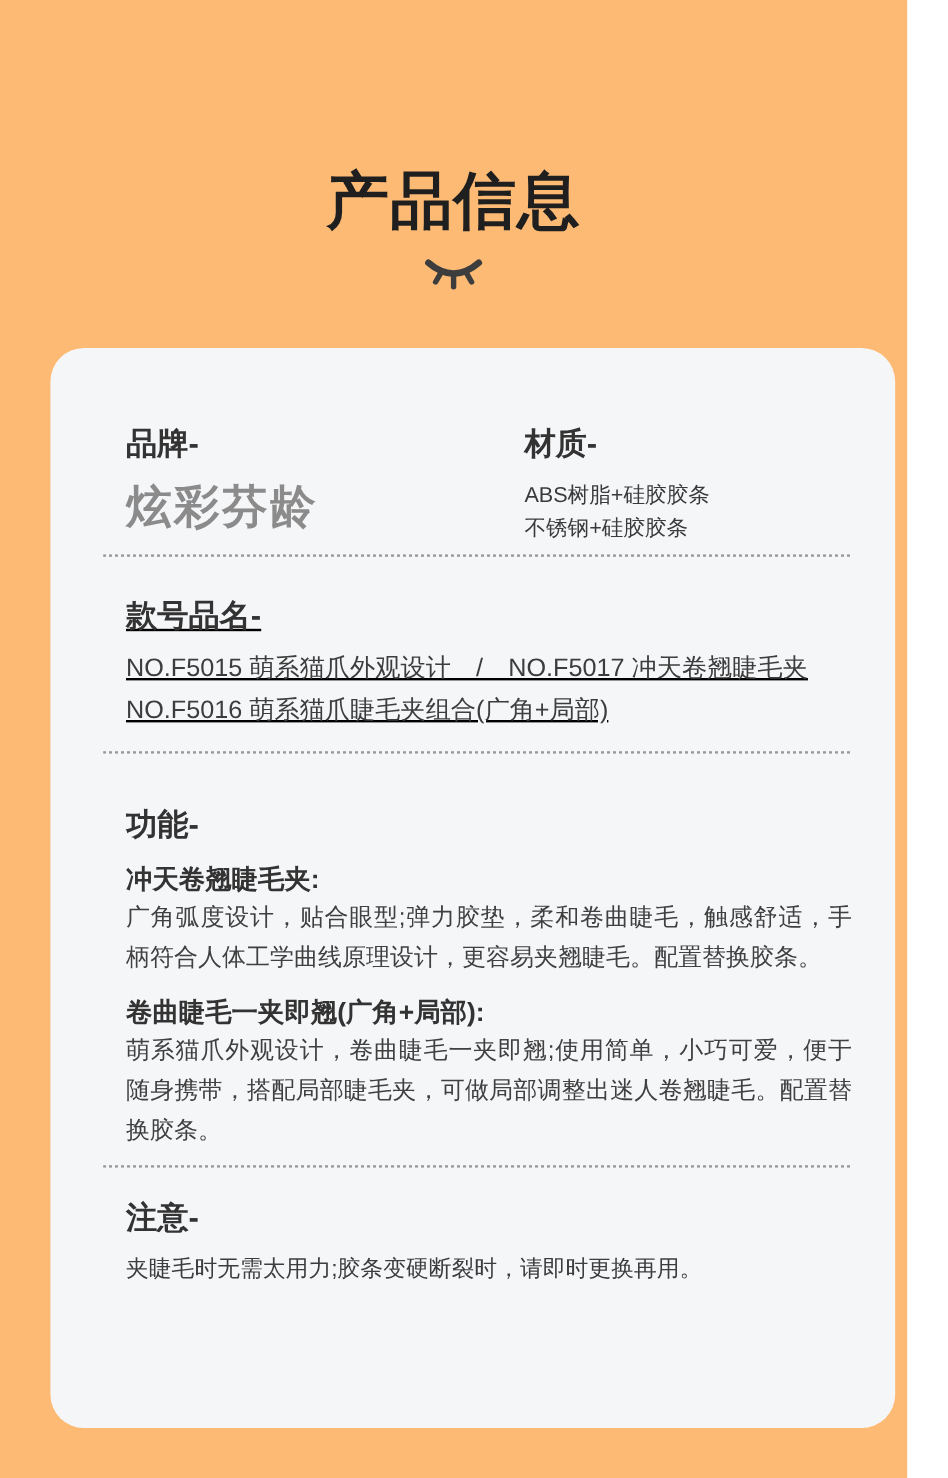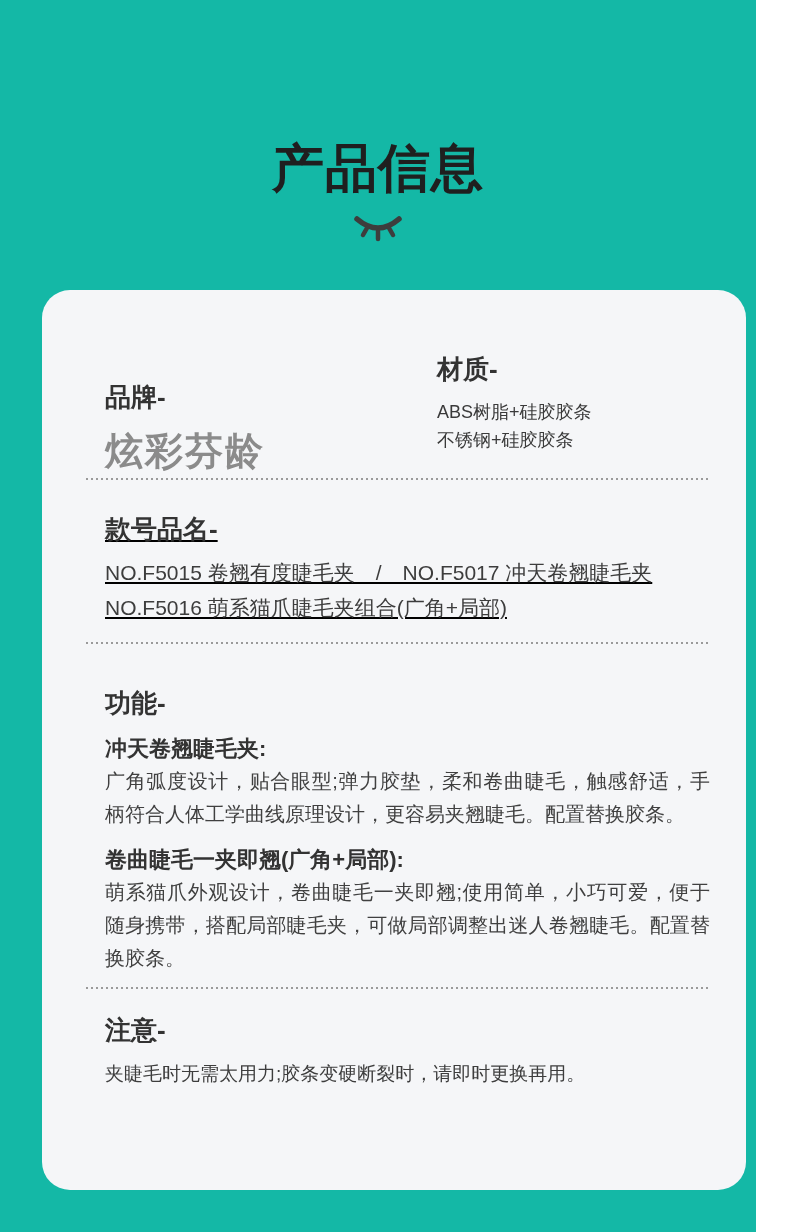--- a/index.html
+++ b/index.html
@@ -5,21 +5,21 @@
   html, body {
     margin: 0;
     padding: 0;
     background: #ffffff;
     font-family: "Liberation Sans", "DejaVu Sans", sans-serif;
   }
   .page {
     position: relative;
     width: 756px;
     height: 1232px;
-    background: #14b8a6;
+    background: #fdba74;
     overflow: hidden;
   }
   .page-title {
     padding-top: 138px;
     text-align: center;
     font-size: 52px;
     line-height: 60px;
     font-weight: 900;
     color: #1f1f1f;
     letter-spacing: 1px;
@@ -48,21 +48,21 @@
     font-weight: bold;
     color: #333333;
   }
   .indent { margin-left: 19px; }
   
   .row1 {
     display: flex;
     padding-top: 62px;
     margin-left: 19px;
   }
-  .col-brand { width: 332px; margin-top: 28px; }
+  .col-brand { width: 332px; }
   .col-material { flex: 1; }
   .brand-logo {
     margin-top: 18px;
     font-size: 38px;
     line-height: 38px;
     font-weight: bold;
     color: #8b8b8b;
     letter-spacing: 2px;
   }
   .mat-line {
@@ -136,21 +136,21 @@
           <div class="mat-line">ABS树脂+硅胶胶条</div>
           <div class="mat-line">不锈钢+硅胶胶条</div>
         </div>
       </div>
     </div>
     <div class="sep sep1"></div>
 
     <div class="sec-models">
       <div class="sec-label indent">款号品名-</div>
       <div class="model-lines indent">
-        <div class="model-line">NO.F5015 卷翘有度睫毛夹　/　NO.F5017 冲天卷翘睫毛夹</div>
+        <div class="model-line">NO.F5015 萌系猫爪外观设计　/　NO.F5017 冲天卷翘睫毛夹</div>
         <div class="model-line">NO.F5016 萌系猫爪睫毛夹组合(广角+局部)</div>
       </div>
     </div>
     <div class="sep sep2"></div>
 
     <div class="sec-functions">
       <div class="sec-label indent">功能-</div>
 
 
       <div class="fn-item indent">

